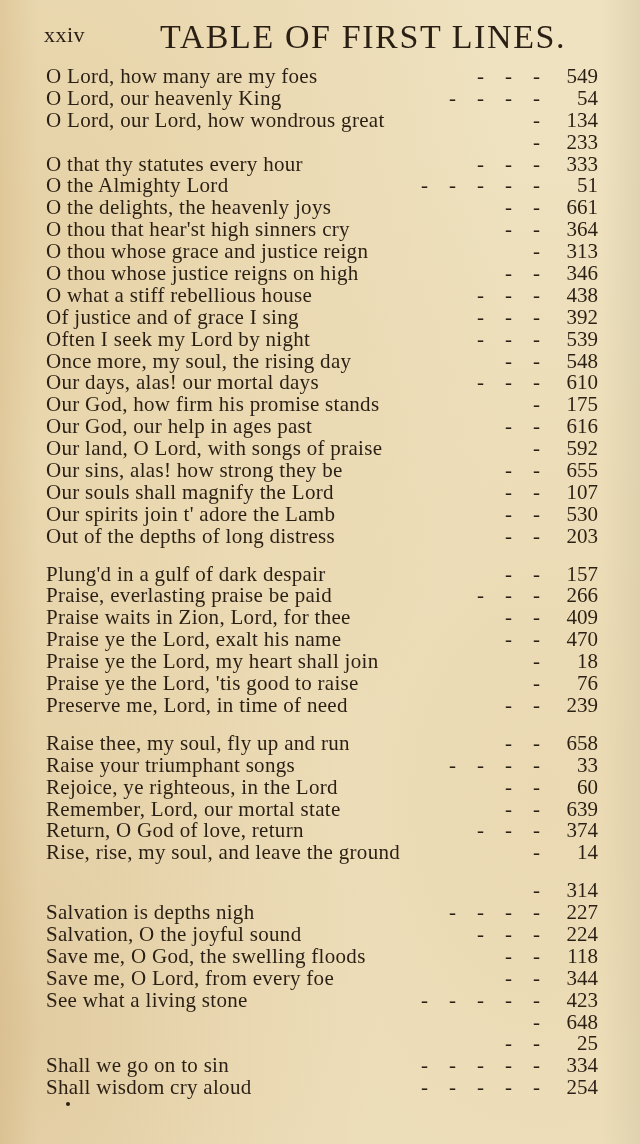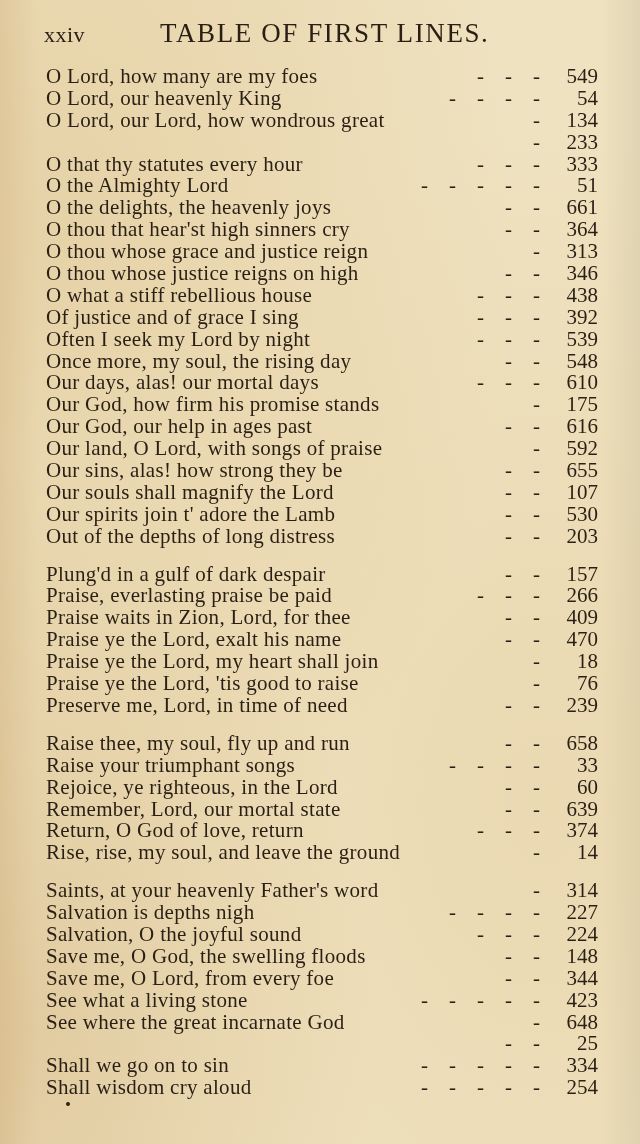--- a/index.html
+++ b/index.html
@@ -11,21 +11,21 @@
       radial-gradient(ellipse at 85% 70%, rgba(225,200,150,0.35), transparent 60%),
       radial-gradient(ellipse at 5% 90%, rgba(200,160,100,0.35), transparent 40%),
       linear-gradient(90deg, rgba(190,150,90,0.25) 0%, rgba(0,0,0,0) 6%, rgba(0,0,0,0) 94%, rgba(200,190,160,0.4) 100%);
     font-family: "Liberation Serif", "DejaVu Serif", serif;
     color: #2a1f14;
     position: relative;
   }
   .page { position: absolute; left: 0; top: 0; width: 640px; height: 844px; }
   .header { position: absolute; top: 18px; left: 44px; width: 560px; height: 34px; }
   .page-num { position: absolute; left: 0; top: 4px; font-size: 22px; letter-spacing: 0.5px; }
-  .title { position: absolute; left: 116px; top: 0; font-size: 27px; letter-spacing: 1.6px; }
+  .title { position: absolute; left: 116px; top: 0; font-size: 34px; letter-spacing: 1.6px; }
   .entries { position: absolute; left: 46px; top: 66px; width: 552px; }
   .section { margin: 0; padding: 0; }
   .section + .section { margin-top: 16px; }
   .row { position: relative; height: 21.9px; font-size: 21px; line-height: 21.9px; white-space: nowrap; }
   .line-text { position: absolute; left: 0; top: 0; letter-spacing: 0.3px; }
   .leader { position: absolute; right: 58px; top: 0; color: #2a1f14; }
   .page-ref { position: absolute; right: 0; top: 0; text-align: right; width: 50px; }
   .stray-mark { position: absolute; left: 66px; top: 1102px; width: 4px; height: 4px; background: #2a1f14; border-radius: 2px; }
 </style>
 </head>
@@ -213,51 +213,49 @@
           <span class="page-ref">374</span>
         </div>
         <div class="row">
           <span class="line-text">Rise, rise, my soul, and leave the ground</span>
           <span class="leader" style="white-space: pre;">-</span>
           <span class="page-ref">14</span>
         </div>
       </div>
       <div class="section">
         <div class="row">
-          <span class="line-text">Saints, at your heavenly Father's word</span>
           <span class="leader" style="white-space: pre;">-</span>
           <span class="page-ref">314</span>
         </div>
         <div class="row">
           <span class="line-text">Salvation is depths nigh</span>
           <span class="leader" style="white-space: pre;">-    -    -    -</span>
           <span class="page-ref">227</span>
         </div>
         <div class="row">
           <span class="line-text">Salvation, O the joyful sound</span>
           <span class="leader" style="white-space: pre;">-    -    -</span>
           <span class="page-ref">224</span>
         </div>
         <div class="row">
           <span class="line-text">Save me, O God, the swelling floods</span>
           <span class="leader" style="white-space: pre;">-    -</span>
-          <span class="page-ref">148</span>
+          <span class="page-ref">118</span>
         </div>
         <div class="row">
           <span class="line-text">Save me, O Lord, from every foe</span>
           <span class="leader" style="white-space: pre;">-    -</span>
           <span class="page-ref">344</span>
         </div>
         <div class="row">
           <span class="line-text">See what a living stone</span>
           <span class="leader" style="white-space: pre;">-    -    -    -    -</span>
           <span class="page-ref">423</span>
         </div>
         <div class="row">
-          <span class="line-text">See where the great incarnate God</span>
           <span class="leader" style="white-space: pre;">-</span>
           <span class="page-ref">648</span>
         </div>
         <div class="row">
           <span class="leader" style="white-space: pre;">-    -</span>
           <span class="page-ref">25</span>
         </div>
         <div class="row">
           <span class="line-text">Shall we go on to sin</span>
           <span class="leader" style="white-space: pre;">-    -    -    -    -</span>

